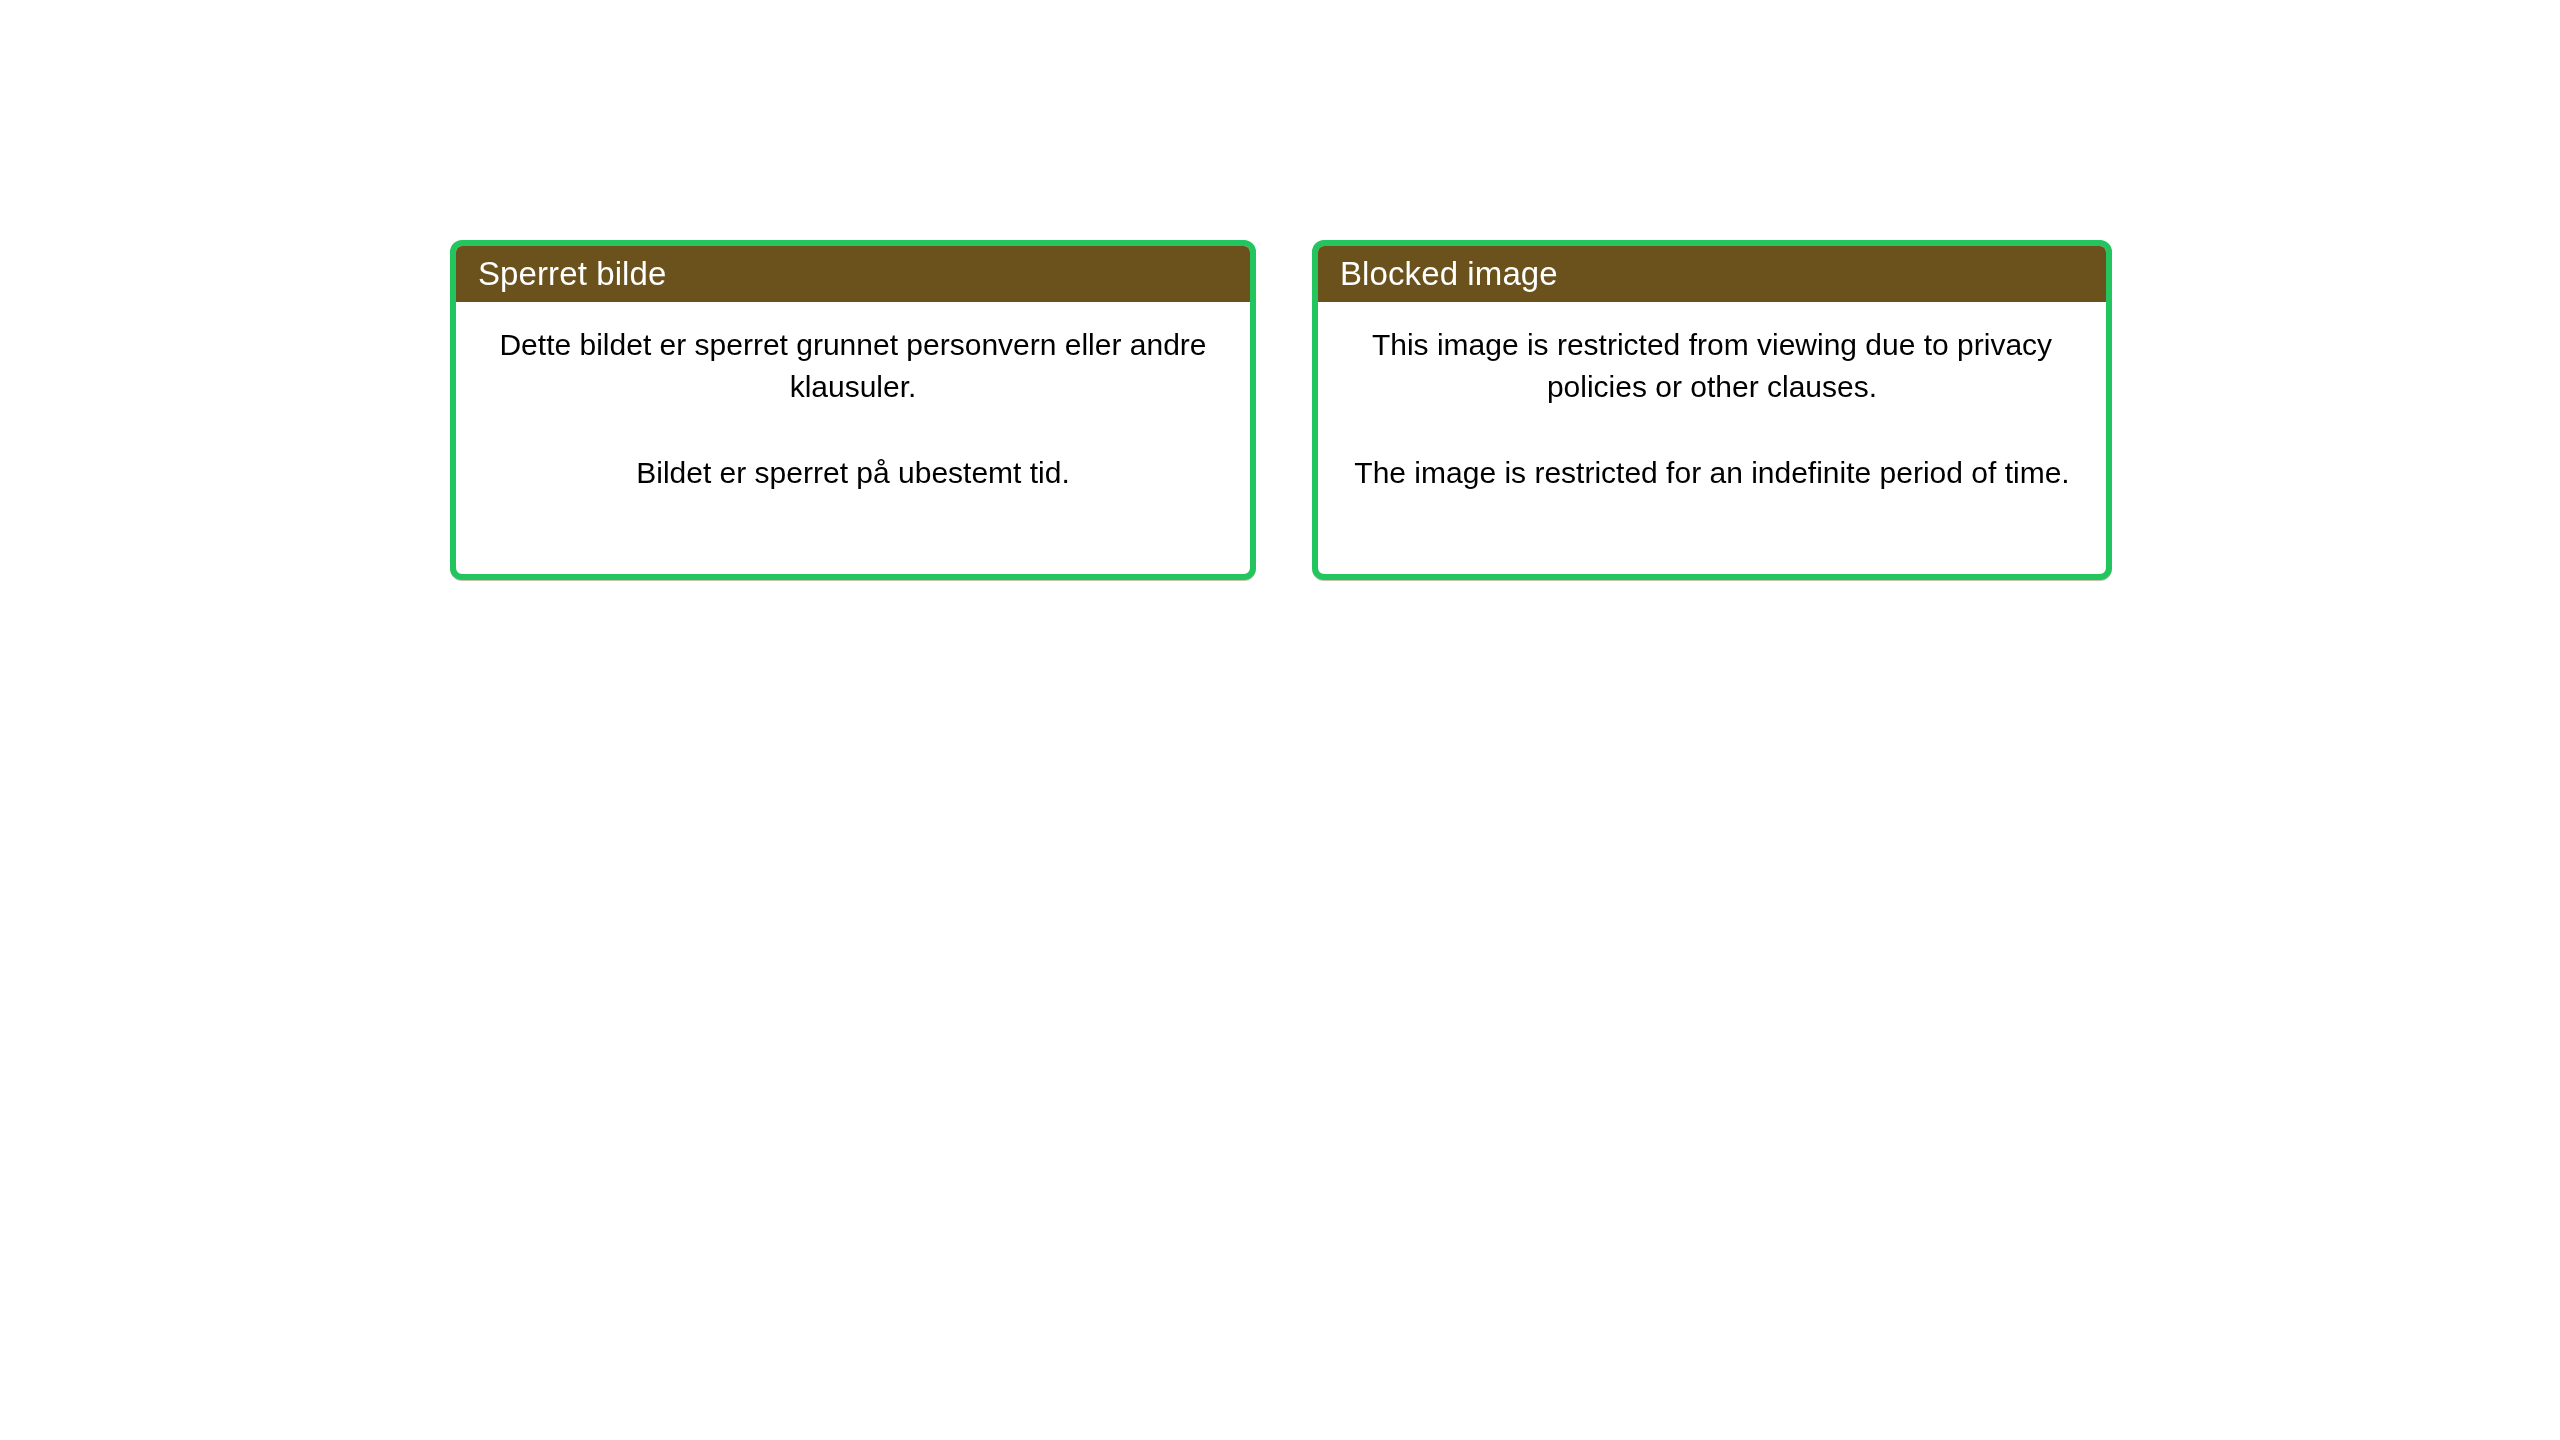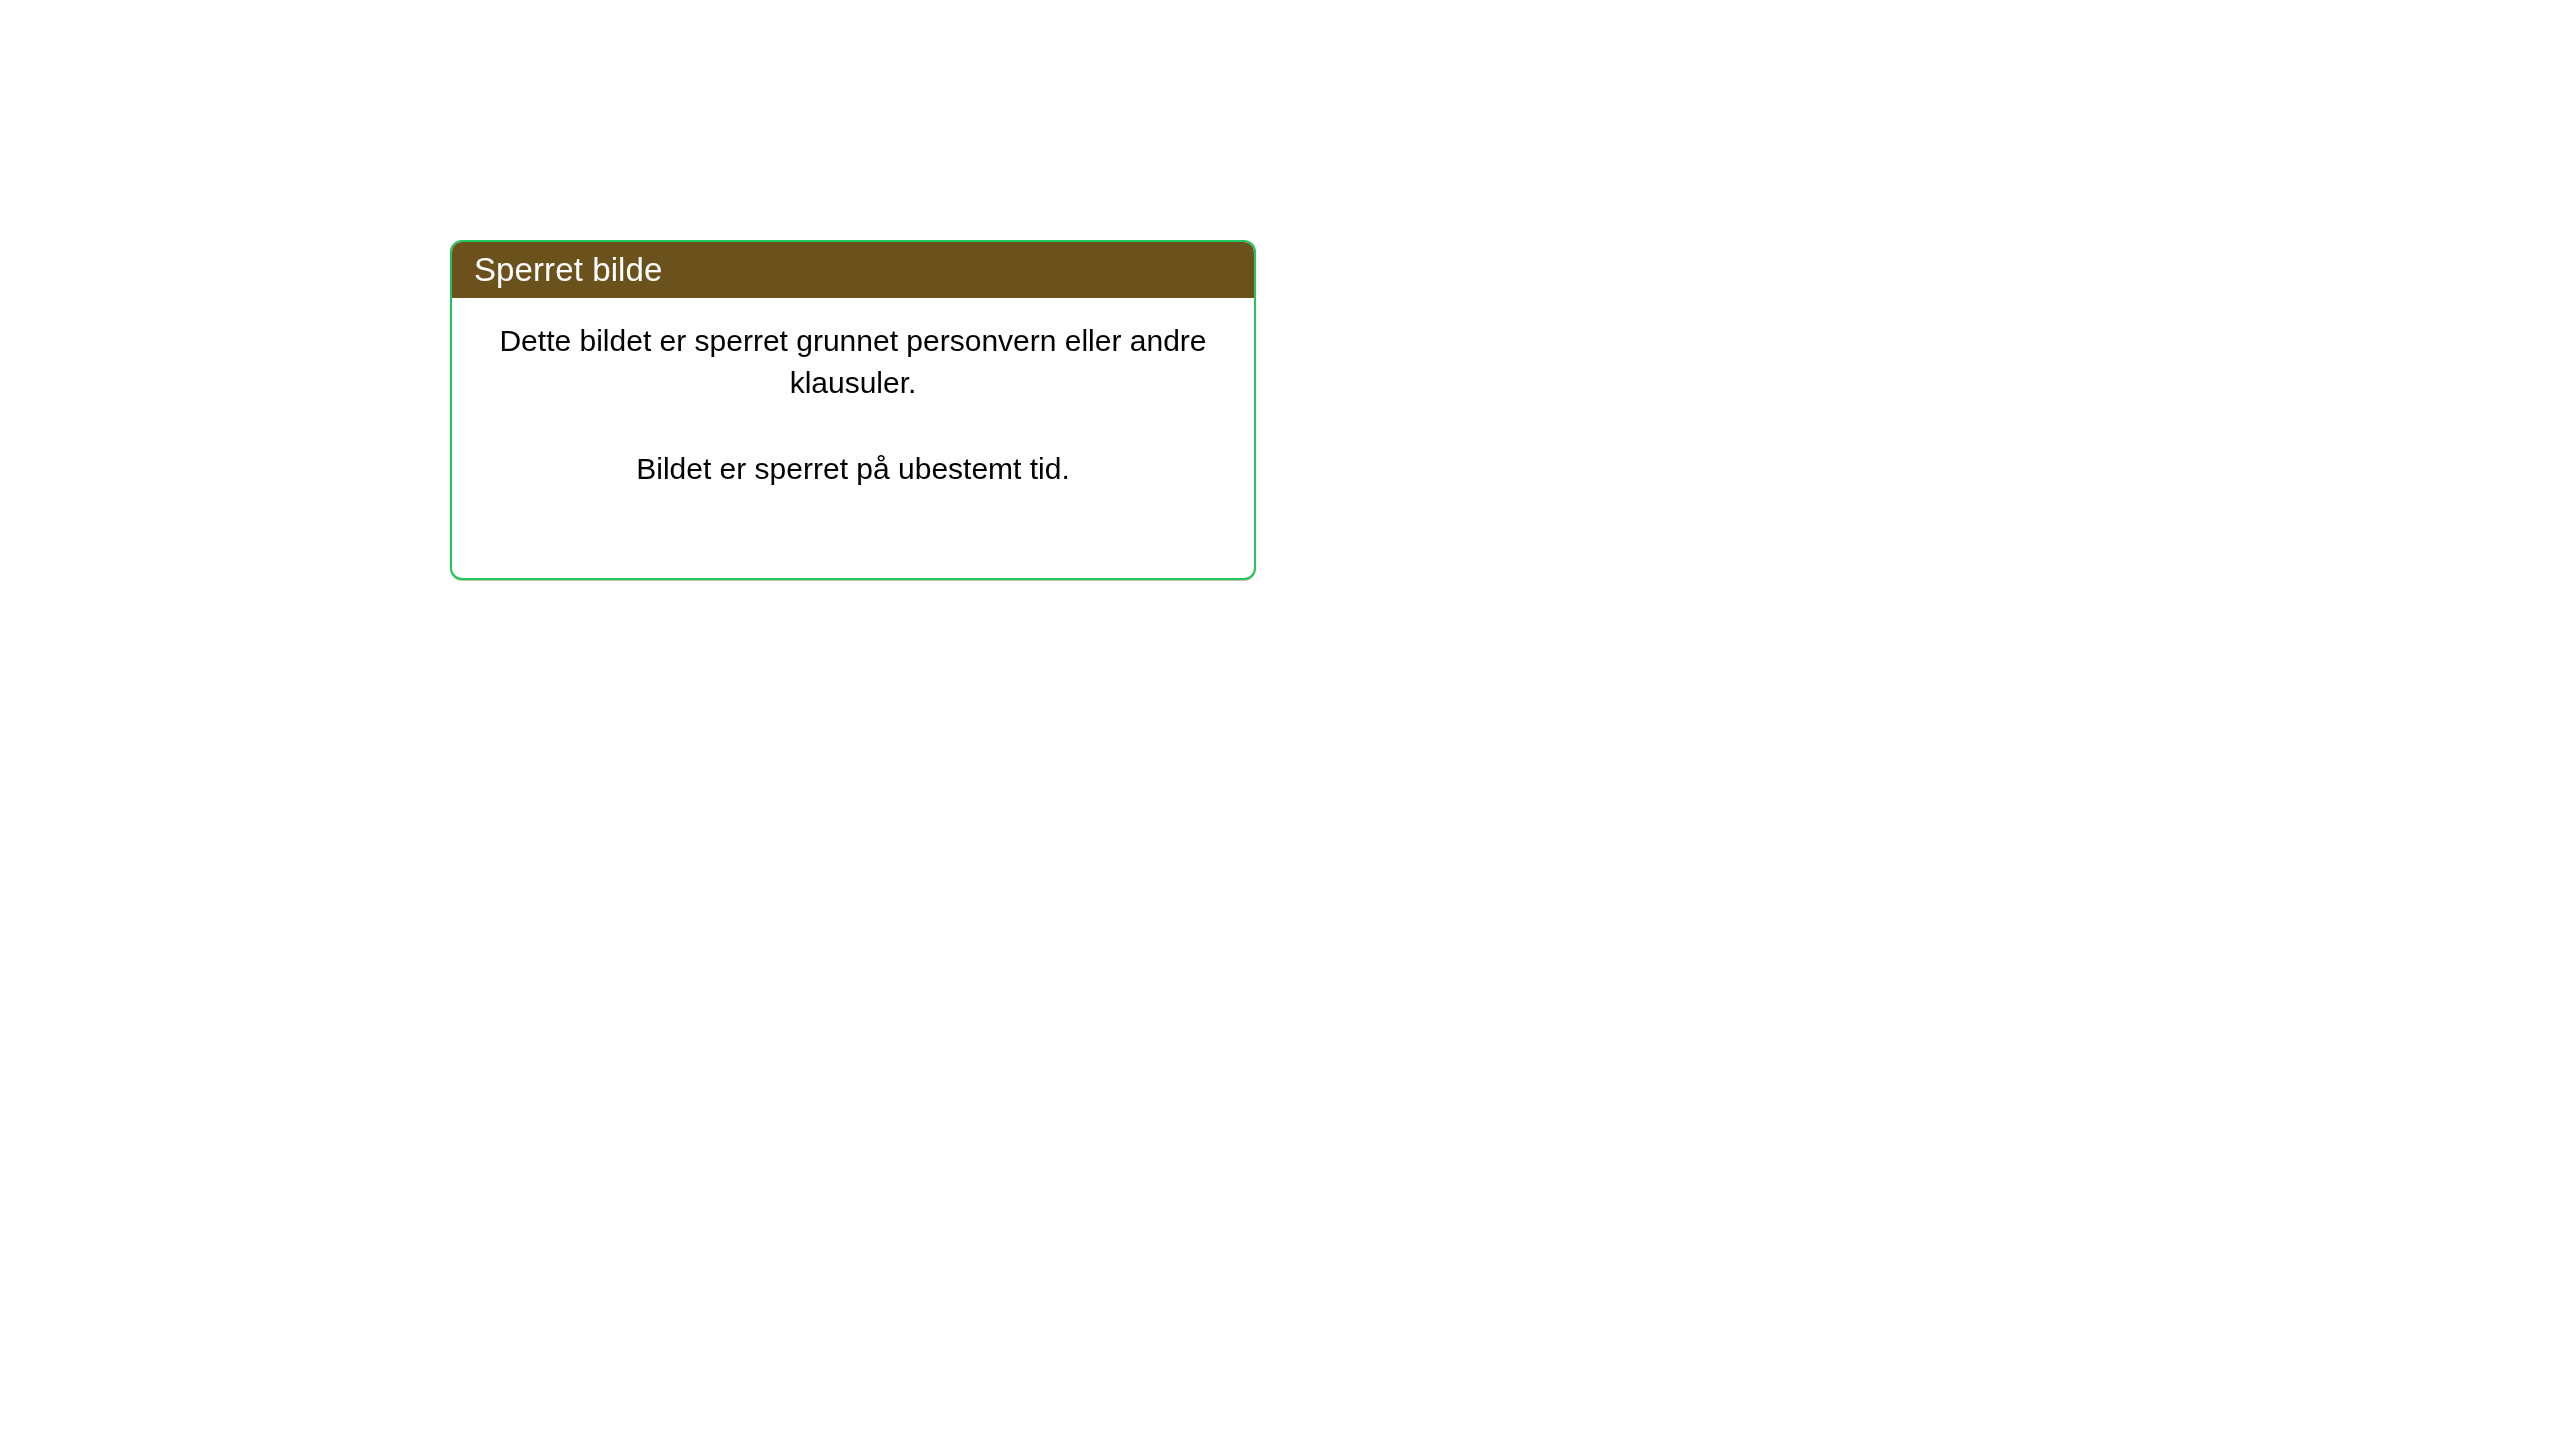--- a/index.html
+++ b/index.html
@@ -21,21 +21,21 @@
     width: 2560px;
     height: 1440px;
   }
 
   
   .notice-card {
     position: absolute;
     top: 240px;
     box-sizing: border-box;
     background: #ffffff;
-    border: 2px solid #22c55e;
+    border: 6px solid #22c55e;
     border-radius: 12px;
     overflow: hidden;
     box-shadow: 0 1px 0 rgba(107, 82, 29, 0.35);
   }
 
   .notice-card.left {
     left: 450px;
     width: 806px;
     height: 340px;
   }
@@ -96,14 +96,23 @@
   <section class="notice-card left">
     <div class="card-header">
       <span class="card-title">Sperret bilde</span>
     </div>
     <div class="card-body">
       <p class="card-paragraph">Dette bildet er sperret grunnet personvern eller andre klausuler.</p>
       <p class="card-paragraph">Bildet er sperret på ubestemt tid.</p>
     </div>
   </section>
 
+  <section class="notice-card right">
+    <div class="card-header">
+      <span class="card-title">Blocked image</span>
+    </div>
+    <div class="card-body">
+      <p class="card-paragraph">This image is restricted from viewing due to privacy policies or other clauses.</p>
+      <p class="card-paragraph">The image is restricted for an indefinite period of time.</p>
+    </div>
+  </section>
 
 </div>
 
 </body></html>

